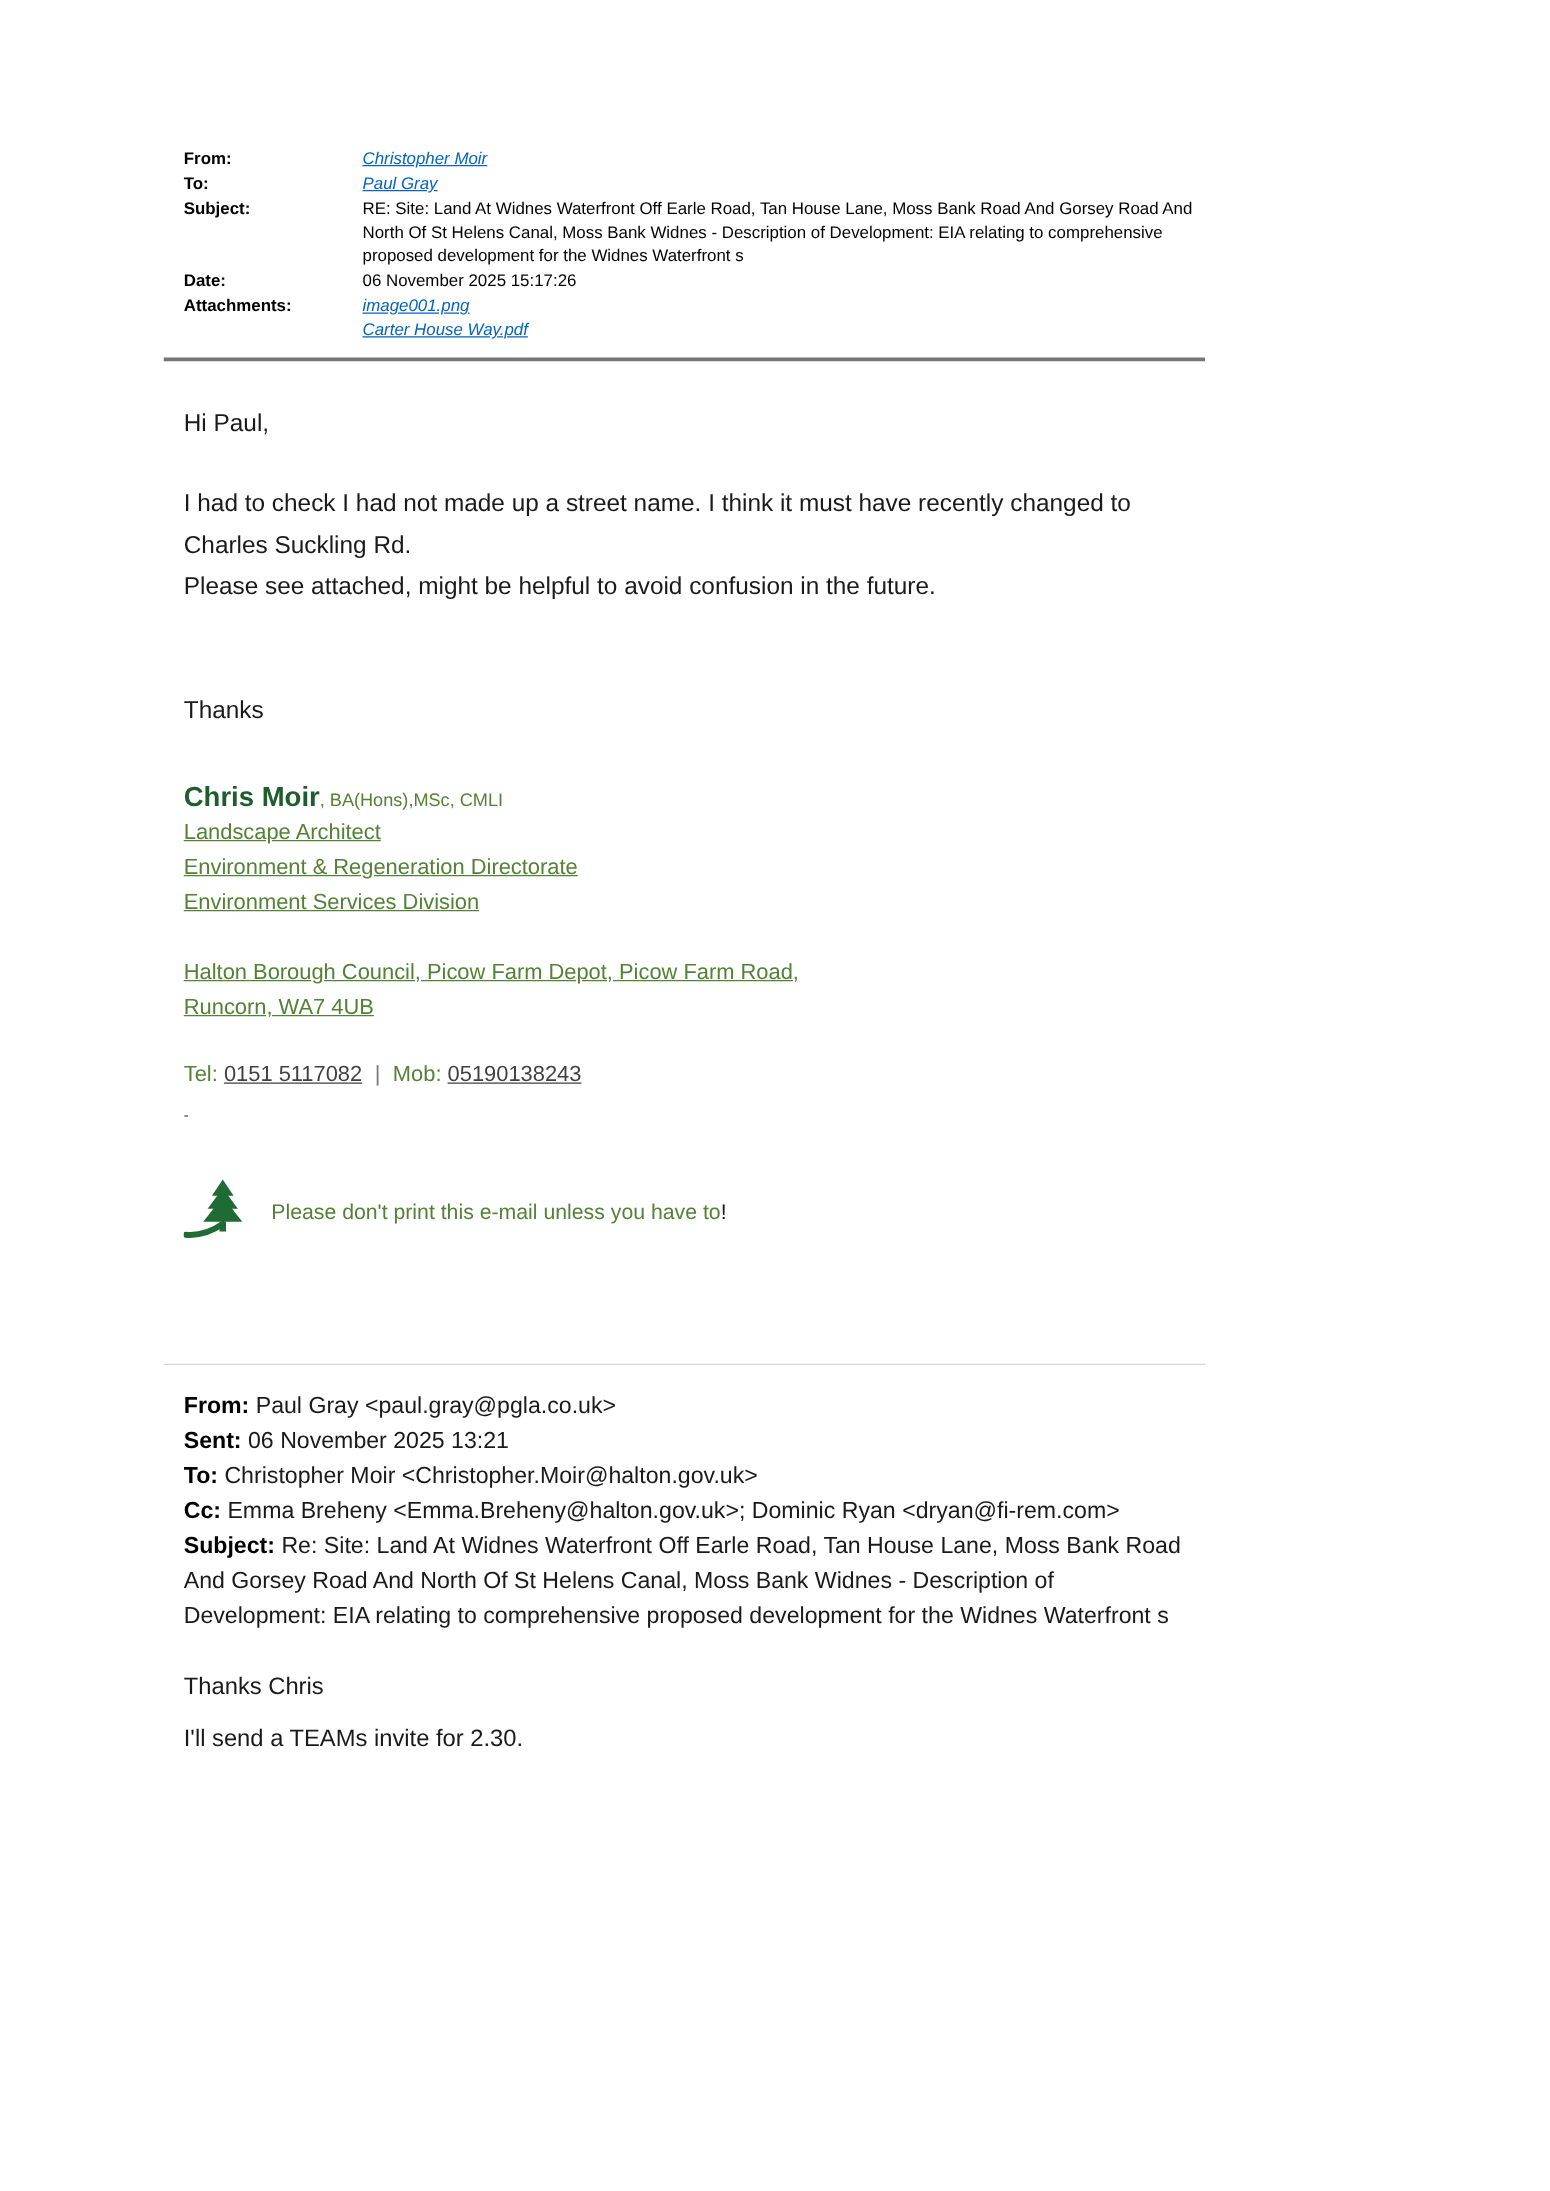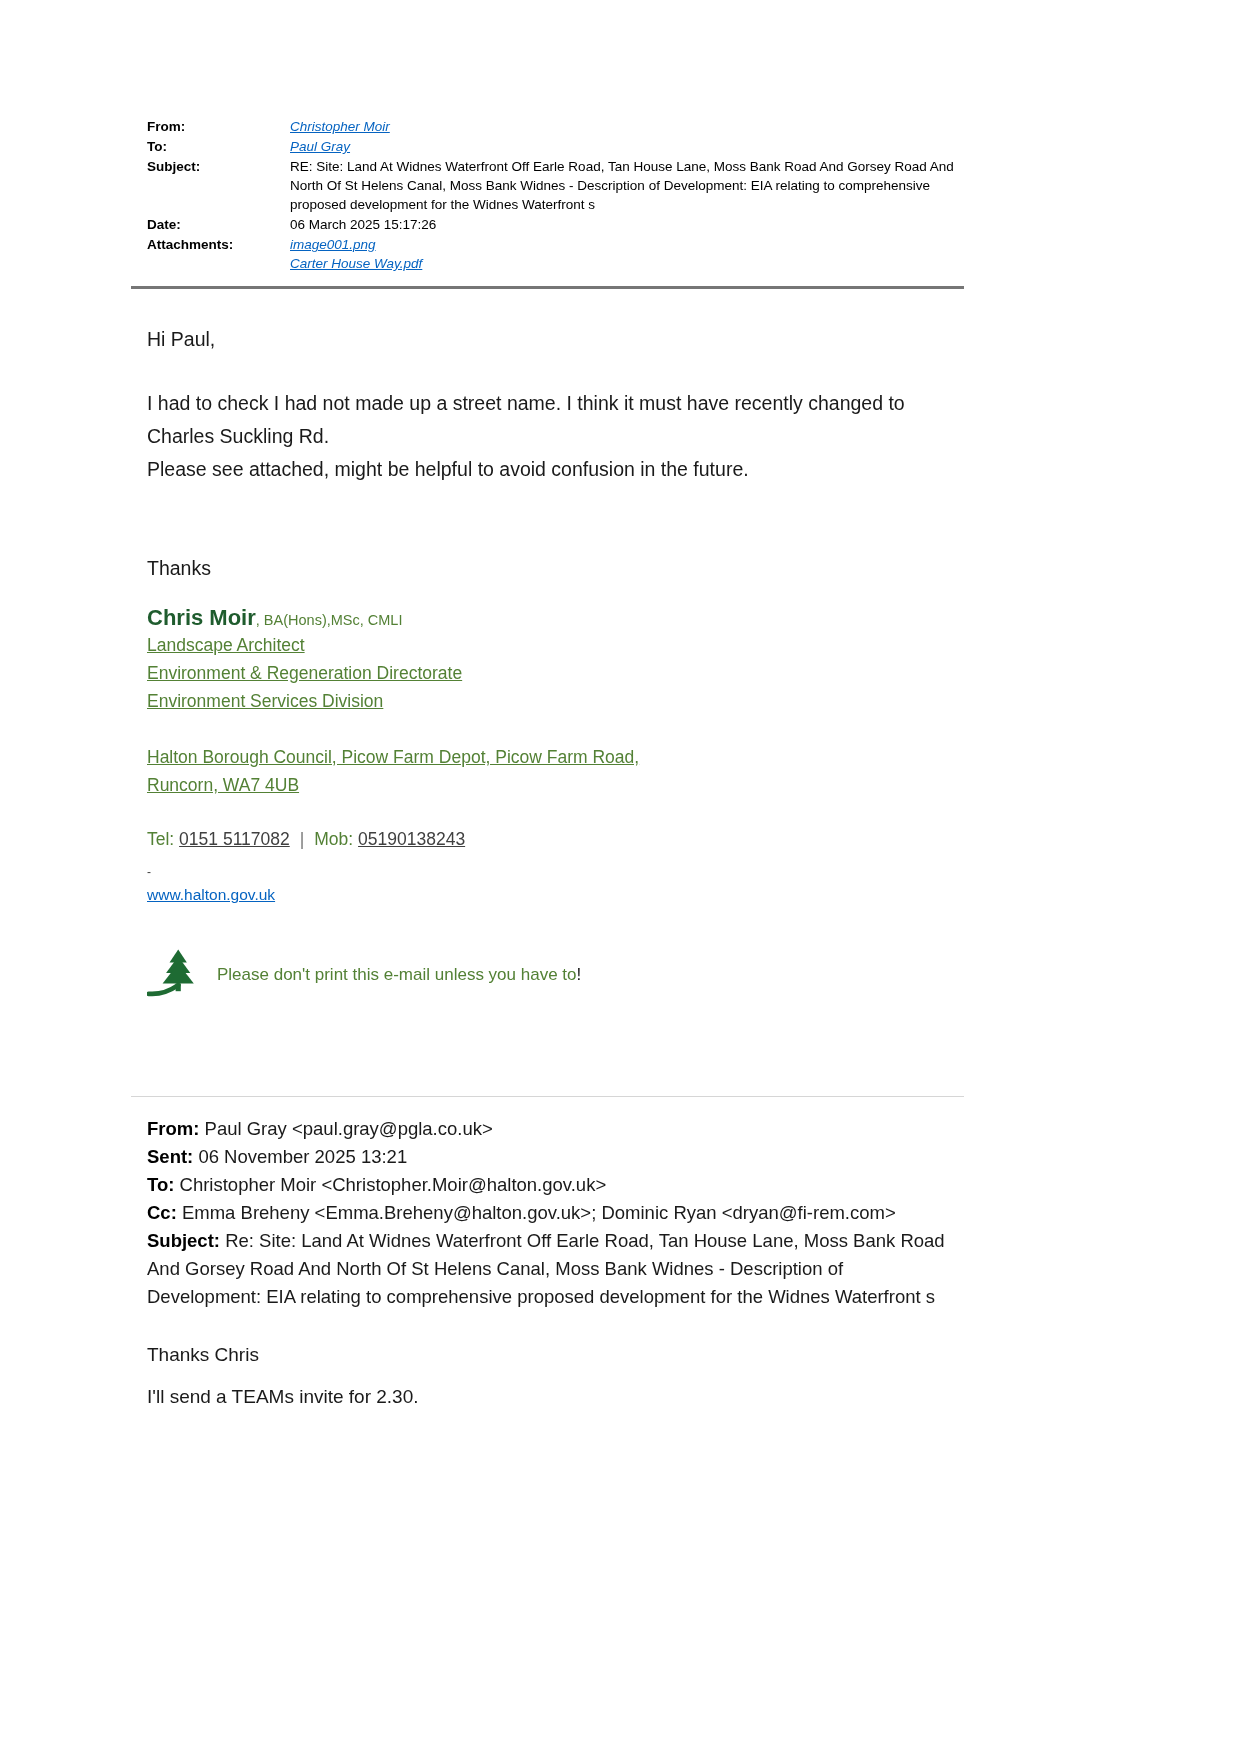--- a/index.html
+++ b/index.html
@@ -31,21 +31,21 @@
   .divider-light { border-top:1px solid #d6d6d6; margin-top:92px; }
 
   
   .body-text { font-size:19.5px; line-height:33px; color:#1a1a1a; }
   .greeting { margin-top:34px; }
   .para1 { margin-top:31px; max-width:816px; }
   .para2 { max-width:816px; }
   .closing { margin-top:66px; }
 
   
-  .sig-name-line { margin-top:20px; }
+  .sig-name-line { margin-top:40px; }
   .sig-name { font-size:22px; font-weight:700; color:#1f5c2e; }
   .sig-credentials { font-size:14.5px; color:#538135; }
   .sig-line { font-size:17.5px; line-height:28px; color:#538135;text-decoration:underline; }
   .sig-address-block { margin-top:28px; }
   .phone-line { margin-top:30px; font-size:17.5px; color:#538135; }
   .phone-line a { color:#404040; text-decoration:underline; cursor:pointer; }
   .phone-sep { color:#7a7a7a; margin:0 10px; }
   .tiny-dash { margin-top:16px; font-size:12px; color:#404040; line-height:12px; }
   .website-line { margin-top:8px; font-size:15.5px; }
   .website-line a { color:#0563C1; text-decoration:underline; cursor:pointer; }
@@ -68,21 +68,21 @@
     <div class="h-label">From:</div>
     <div class="h-value"><a href="#" class="hlink">Christopher Moir</a></div>
 
     <div class="h-label">To:</div>
     <div class="h-value"><a href="#" class="hlink">Paul Gray</a></div>
 
     <div class="h-label">Subject:</div>
     <div class="h-value">RE: Site: Land At Widnes Waterfront Off Earle Road, Tan House Lane, Moss Bank Road And Gorsey Road And North Of St Helens Canal, Moss Bank Widnes - Description of Development: EIA relating to comprehensive proposed development for the Widnes Waterfront s</div>
 
     <div class="h-label">Date:</div>
-    <div class="h-value">06 March 2025 15:17:26</div>
+    <div class="h-value">06 November 2025 15:17:26</div>
 
     <div class="h-label">Attachments:</div>
     <div class="h-value">
       <div class="attach-item"><a href="#" class="hlink">image001.png</a></div>
       <div class="attach-item"><a href="#" class="hlink">Carter House Way.pdf</a></div>
     </div>
   </div>
 
   <div class="divider-dark"></div>
 
@@ -106,23 +106,20 @@
       </div>
 
       <div class="phone-line">
         <span>Tel:</span>
         <a href="#">0151 5117082</a><span class="phone-sep">|</span><span>Mob:</span>
         <a href="#">05190138243</a>
       </div>
 
       <div class="tiny-dash">-</div>
 
-      <div class="website-line">
-        <a href="#">www.halton.gov.uk</a>
-      </div>
 
       <div class="eco-row">
         <span>
           <svg width="52" height="54" viewBox="0 0 60 60" aria-hidden="true">
             <polygon points="36,3 26,18 46,18" fill="#1e6b33"></polygon>
             <polygon points="36,11 22,30 50,30" fill="#1e6b33"></polygon>
             <polygon points="36,19 18,42 54,42" fill="#1e6b33"></polygon>
             <rect x="33" y="42" width="6" height="9" fill="#1e6b33"></rect>
             <path d="M2,54 C14,55 26,51 36,44" stroke="#1e6b33" stroke-width="5.5" fill="none" stroke-linecap="round"></path>
           </svg>

